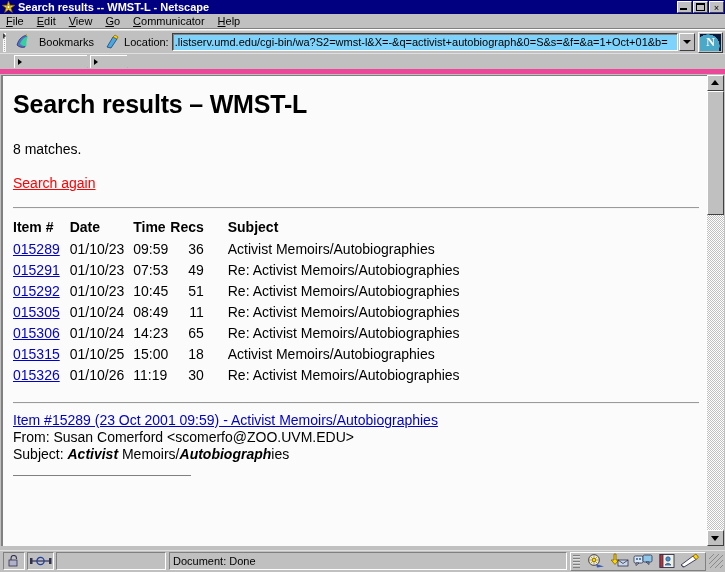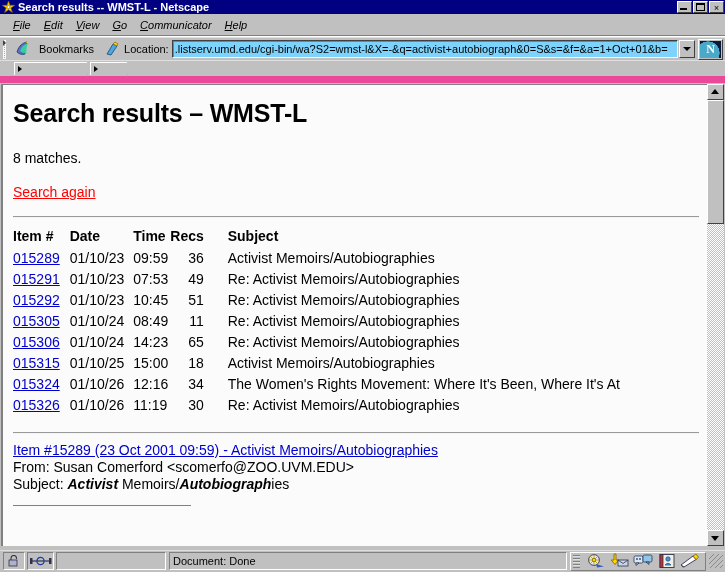--- a/index.html
+++ b/index.html
@@ -83,29 +83,27 @@
     width: 9px; height: 8px; left: 2px; top: 2px;
     background: transparent;
     font-size: 9px;
     line-height: 8px;
     text-align: center;
     color: #000;
   }
 
   
   .menubar {
-    height: 22px;
-    background: #c0c0c0;
-    display: flex;
-    align-items: center;
-    padding-left: 7px;
+    height: 15px;
+    background: #c0c0c0;
+    display: flex;
+    align-items: center;
     box-sizing: border-box;
     flex: none;
     border-bottom: 1px solid #c0c0c0;
-    font-style: italic;
   }
   .menu-item {
     font-size: 11px;
     color: #000;
     padding: 1px 7px 1px 6px;
     line-height: 14px;
     white-space: nowrap;
   }
   .menu-item u { text-decoration: underline; }
 
@@ -293,21 +291,21 @@
     background-image: radial-gradient(#606060 40%, transparent 41%);
     background-size: 2px 2px;
     opacity: .85;
   }
 
   
   .content-wrap {
     flex: 1 1 auto;
     display: flex;
     background: #c0c0c0;
-    border-top: 7px solid #ec4899;
+    border-top: 5px solid #ec4899;
     padding: 1px 1px 4px 1px;
     box-sizing: border-box;
     min-height: 0;
   }
   .page {
     flex: 1 1 auto;
     background: #fbfbfb;
     border-top: 1px solid #808080;
     border-left: 2px solid #808080;
     overflow: hidden;
@@ -667,27 +665,20 @@
             <td class="subject">Re: Activist Memoirs/Autobiographies</td>
           </tr>
           <tr>
             <td class="item"><a href="#">015315</a></td>
             <td class="date">01/10/25</td>
             <td class="time">15:00</td>
             <td class="recs">18</td>
             <td class="subject">Activist Memoirs/Autobiographies</td>
           </tr>
           <tr>
-            <td class="item"><a href="#">015324</a></td>
-            <td class="date">01/10/26</td>
-            <td class="time">12:16</td>
-            <td class="recs">34</td>
-            <td class="subject">The Women's Rights Movement: Where It's Been, Where It's At</td>
-          </tr>
-          <tr>
             <td class="item"><a href="#">015326</a></td>
             <td class="date">01/10/26</td>
             <td class="time">11:19</td>
             <td class="recs">30</td>
             <td class="subject">Re: Activist Memoirs/Autobiographies</td>
           </tr>
         </tbody>
       </table>
 
       <hr class="rule">

